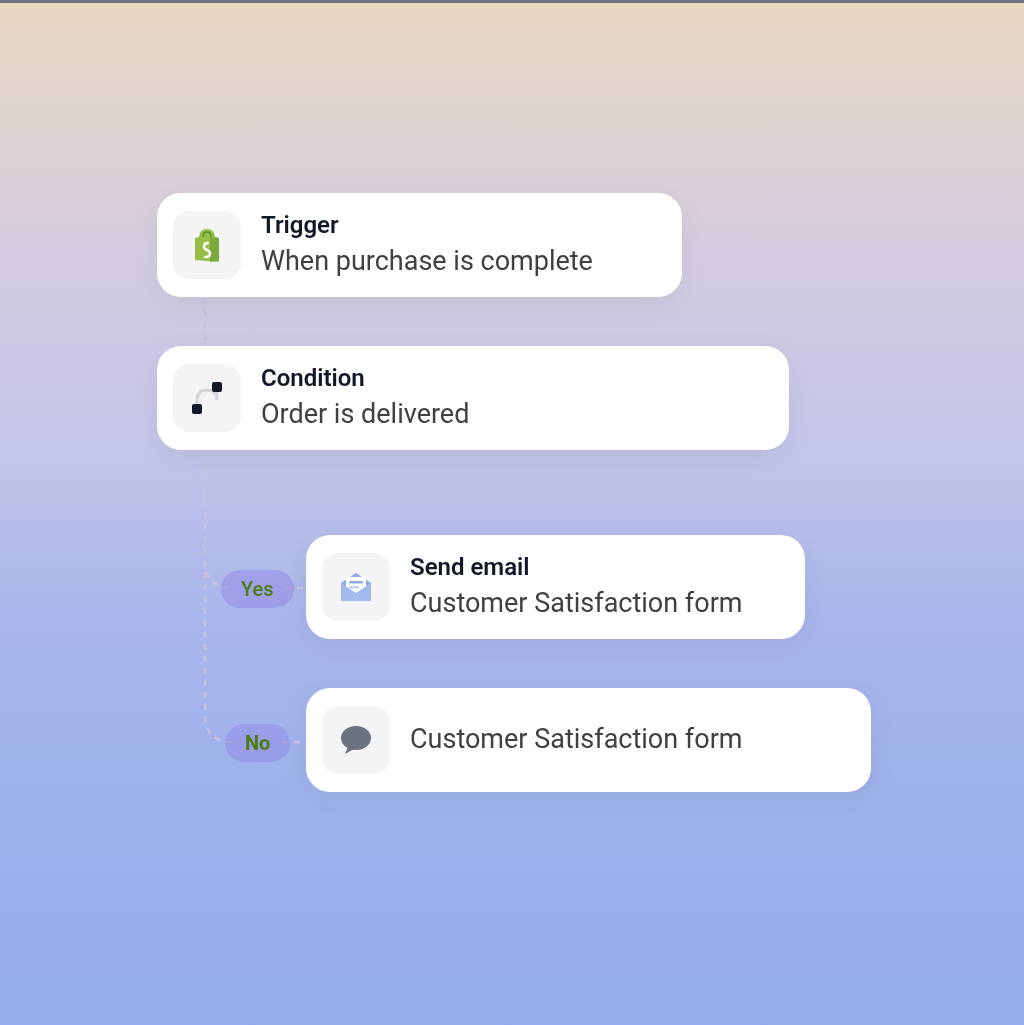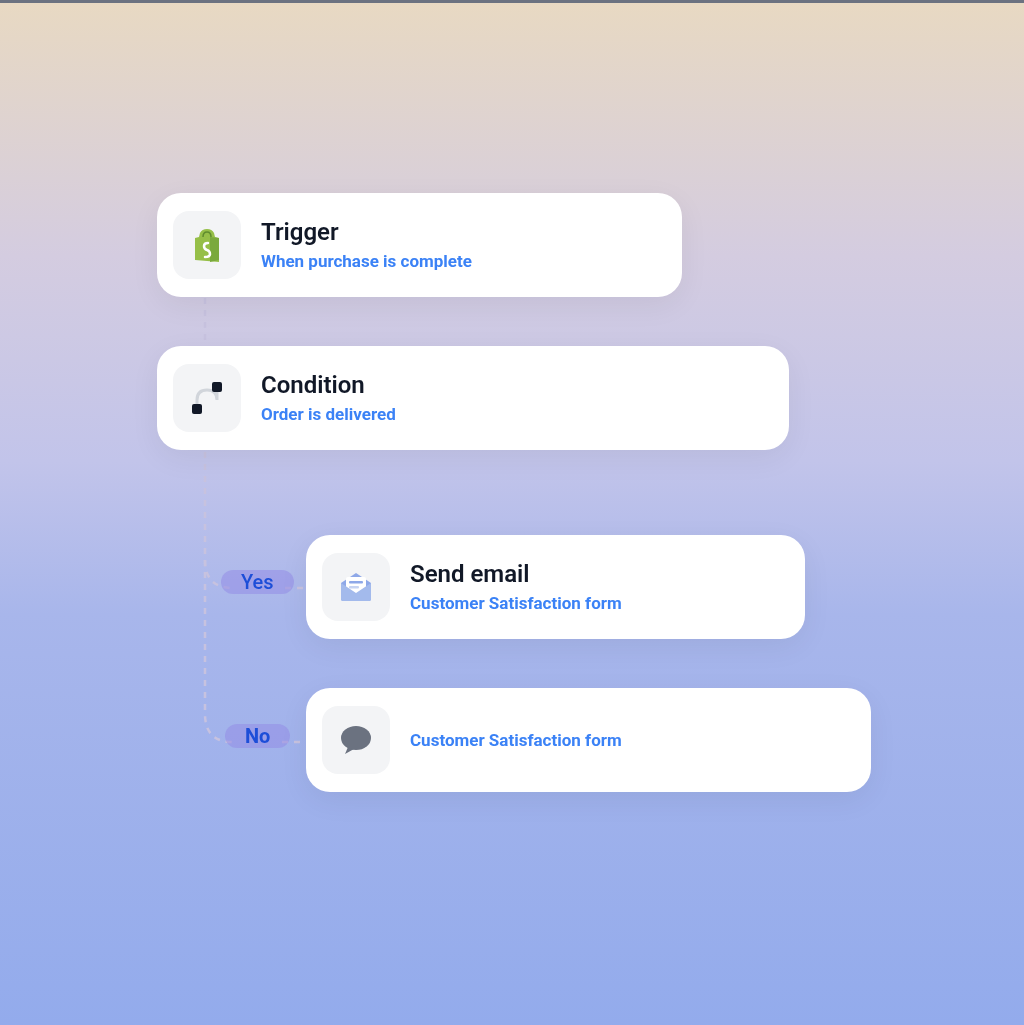--- a/index.html
+++ b/index.html
@@ -53,23 +53,23 @@
       flex-direction: column;
       gap: 4px;
     }
     .card-title {
       font-size: 24px;
       font-weight: 600;
       color: #111827;
       line-height: 1.2;
     }
     .card-subtitle {
-      font-size: 17px;
-      font-weight: 700;
-      color: #3b82f6;
+      font-size: 27px;
+      font-weight: 400;
+      color: #404040;
       line-height: 1.3;
     }
     .card-trigger {
       left: 157px;
       top: 193px;
       width: 525px;
     }
     .card-condition {
       left: 157px;
       top: 346px;
@@ -80,25 +80,25 @@
       top: 535px;
       width: 499px;
     }
     .card-message {
       left: 306px;
       top: 688px;
       width: 565px;
     }
     .pill {
       position: absolute;
-      padding: 0 20px;
+      padding: 7px 20px;
       border-radius: 22px;
       font-size: 20px;
       font-weight: 500;
-      color: #1d4ed8;
+      color: #4d7c0f;
       background: rgba(148, 140, 230, 0.55);
       display: flex;
       align-items: center;
       justify-content: flex-start;
     }
     .pill-yes {
       left: 221px;
       top: 570px;
     }
     .pill-no {

